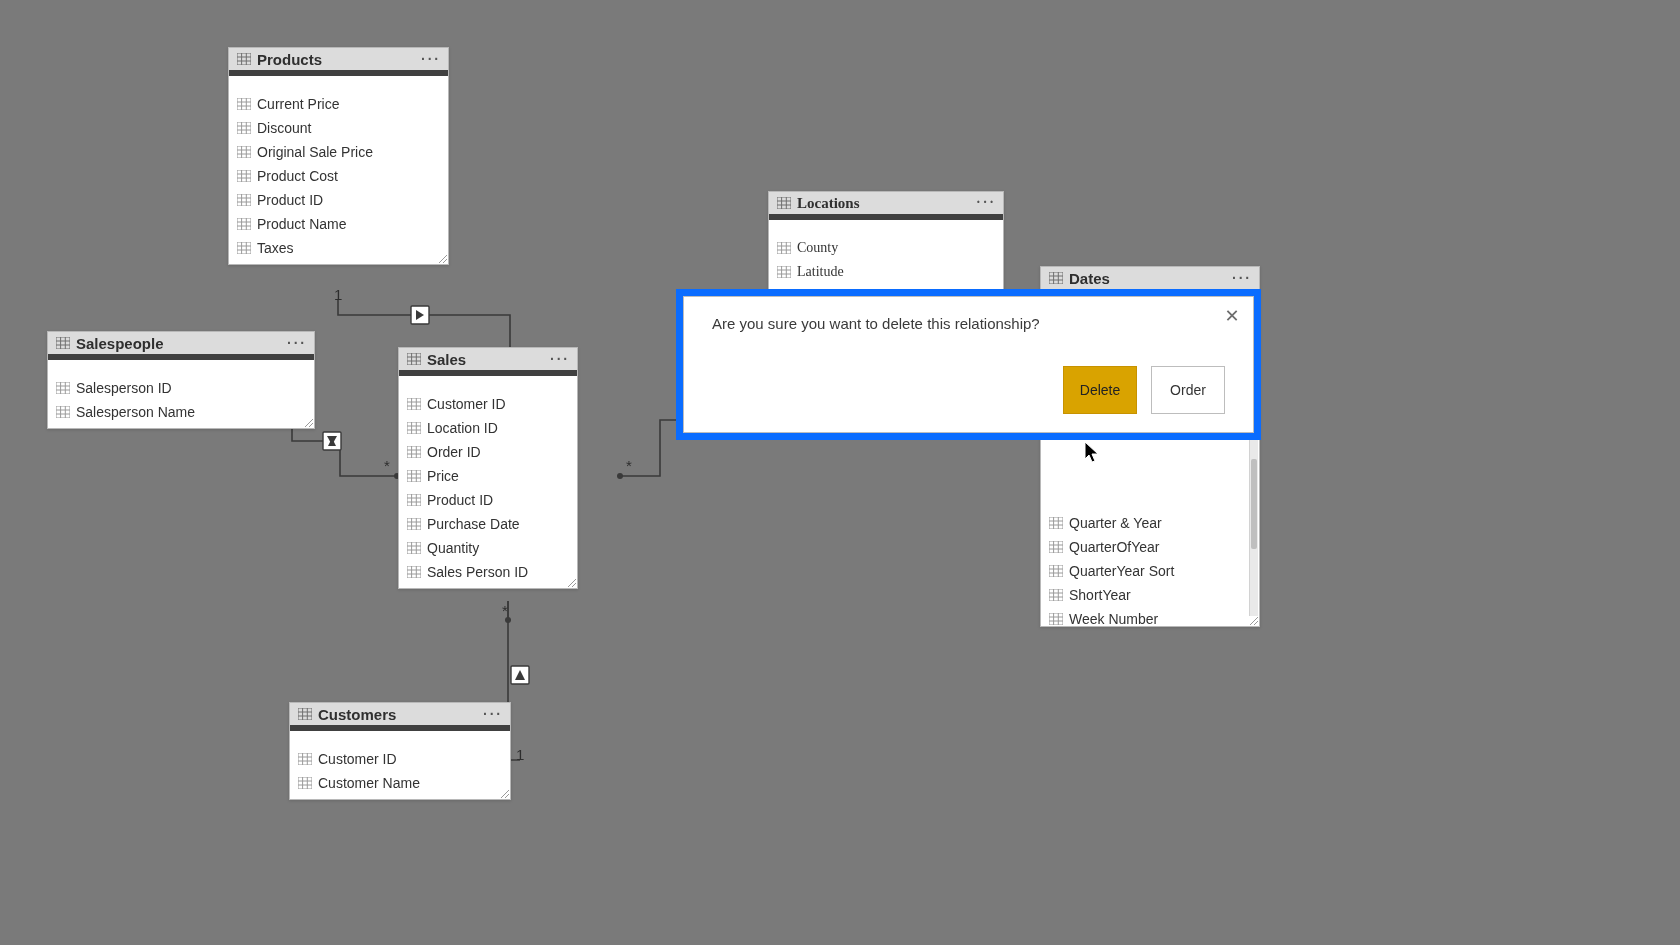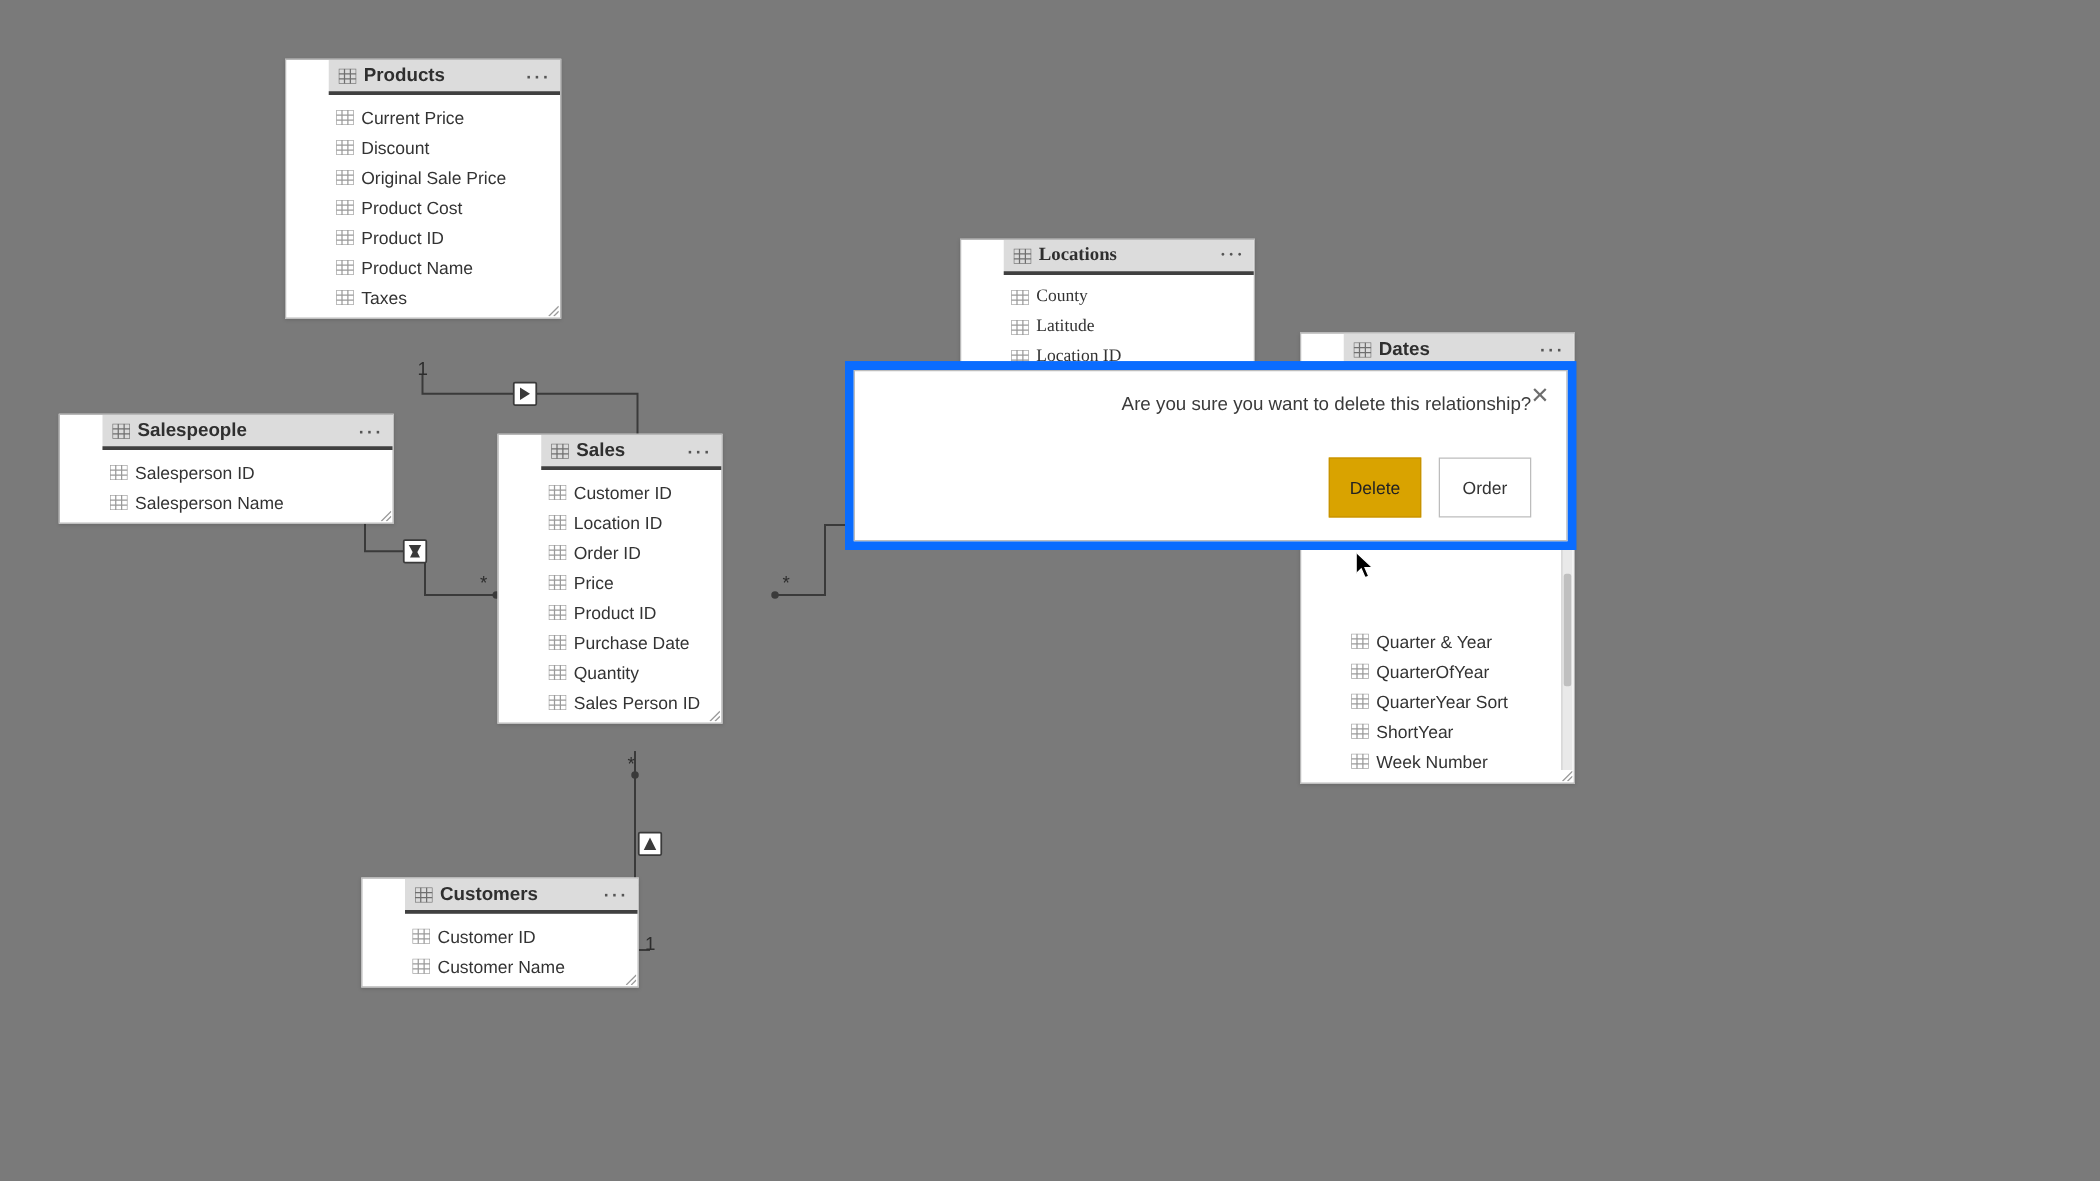--- a/index.html
+++ b/index.html
@@ -19,43 +19,41 @@
     .table-card {
       position: absolute;
       background: #ffffff;
       border: 1px solid #b8b8b8;
       box-shadow: 0 1px 3px rgba(0,0,0,.15);
     }
     .table-header {
       display: flex;
       align-items: center;
       background: #dcdcdc;
-      border-bottom: 3px solid #404040;
+      border-bottom: 6px solid #404040;
       height: 28px;
       padding: 0 6px 0 8px;
       font-size: 15px;
       font-weight: 600;
       color: #2f2f2f;
-      margin-left: 34px;
     }
     .table-header .hicon {
       width: 14px; height: 12px;
       margin-right: 6px;
       display: inline-block;
     }
     .table-header .hicon svg { display:block; }
     .table-header .title { flex: 1 1 auto; }
     .table-header .more {
       width: 22px; text-align: center;
       color: #555; letter-spacing: 2px;
       font-size: 14px; cursor: pointer;
     }
     .field-list {
-      padding: 6px 0 4px 0;
-      margin-left: 32px;
+      padding: 16px 0 4px 0;
     }
     .field {
       display: flex;
       align-items: center;
       height: 24px;
       padding: 0 8px;
       font-size: 14px;
       color: #333;
     }
     .field .ficon {
@@ -110,21 +108,20 @@
     .modal h1 {
       font-weight: 400;
       font-size: 28px;
       color: #3a3a3a;
       margin-bottom: 18px;
     }
     .modal p {
       font-size: 15px;
       color: #3a3a3a;
       margin-bottom: 34px;
-      text-align: right;
     }
     .modal .buttons {
       display: flex;
       justify-content: flex-end;
       gap: 14px;
     }
     .btn {
       height: 48px;
       min-width: 74px;
       padding: 0 14px;

